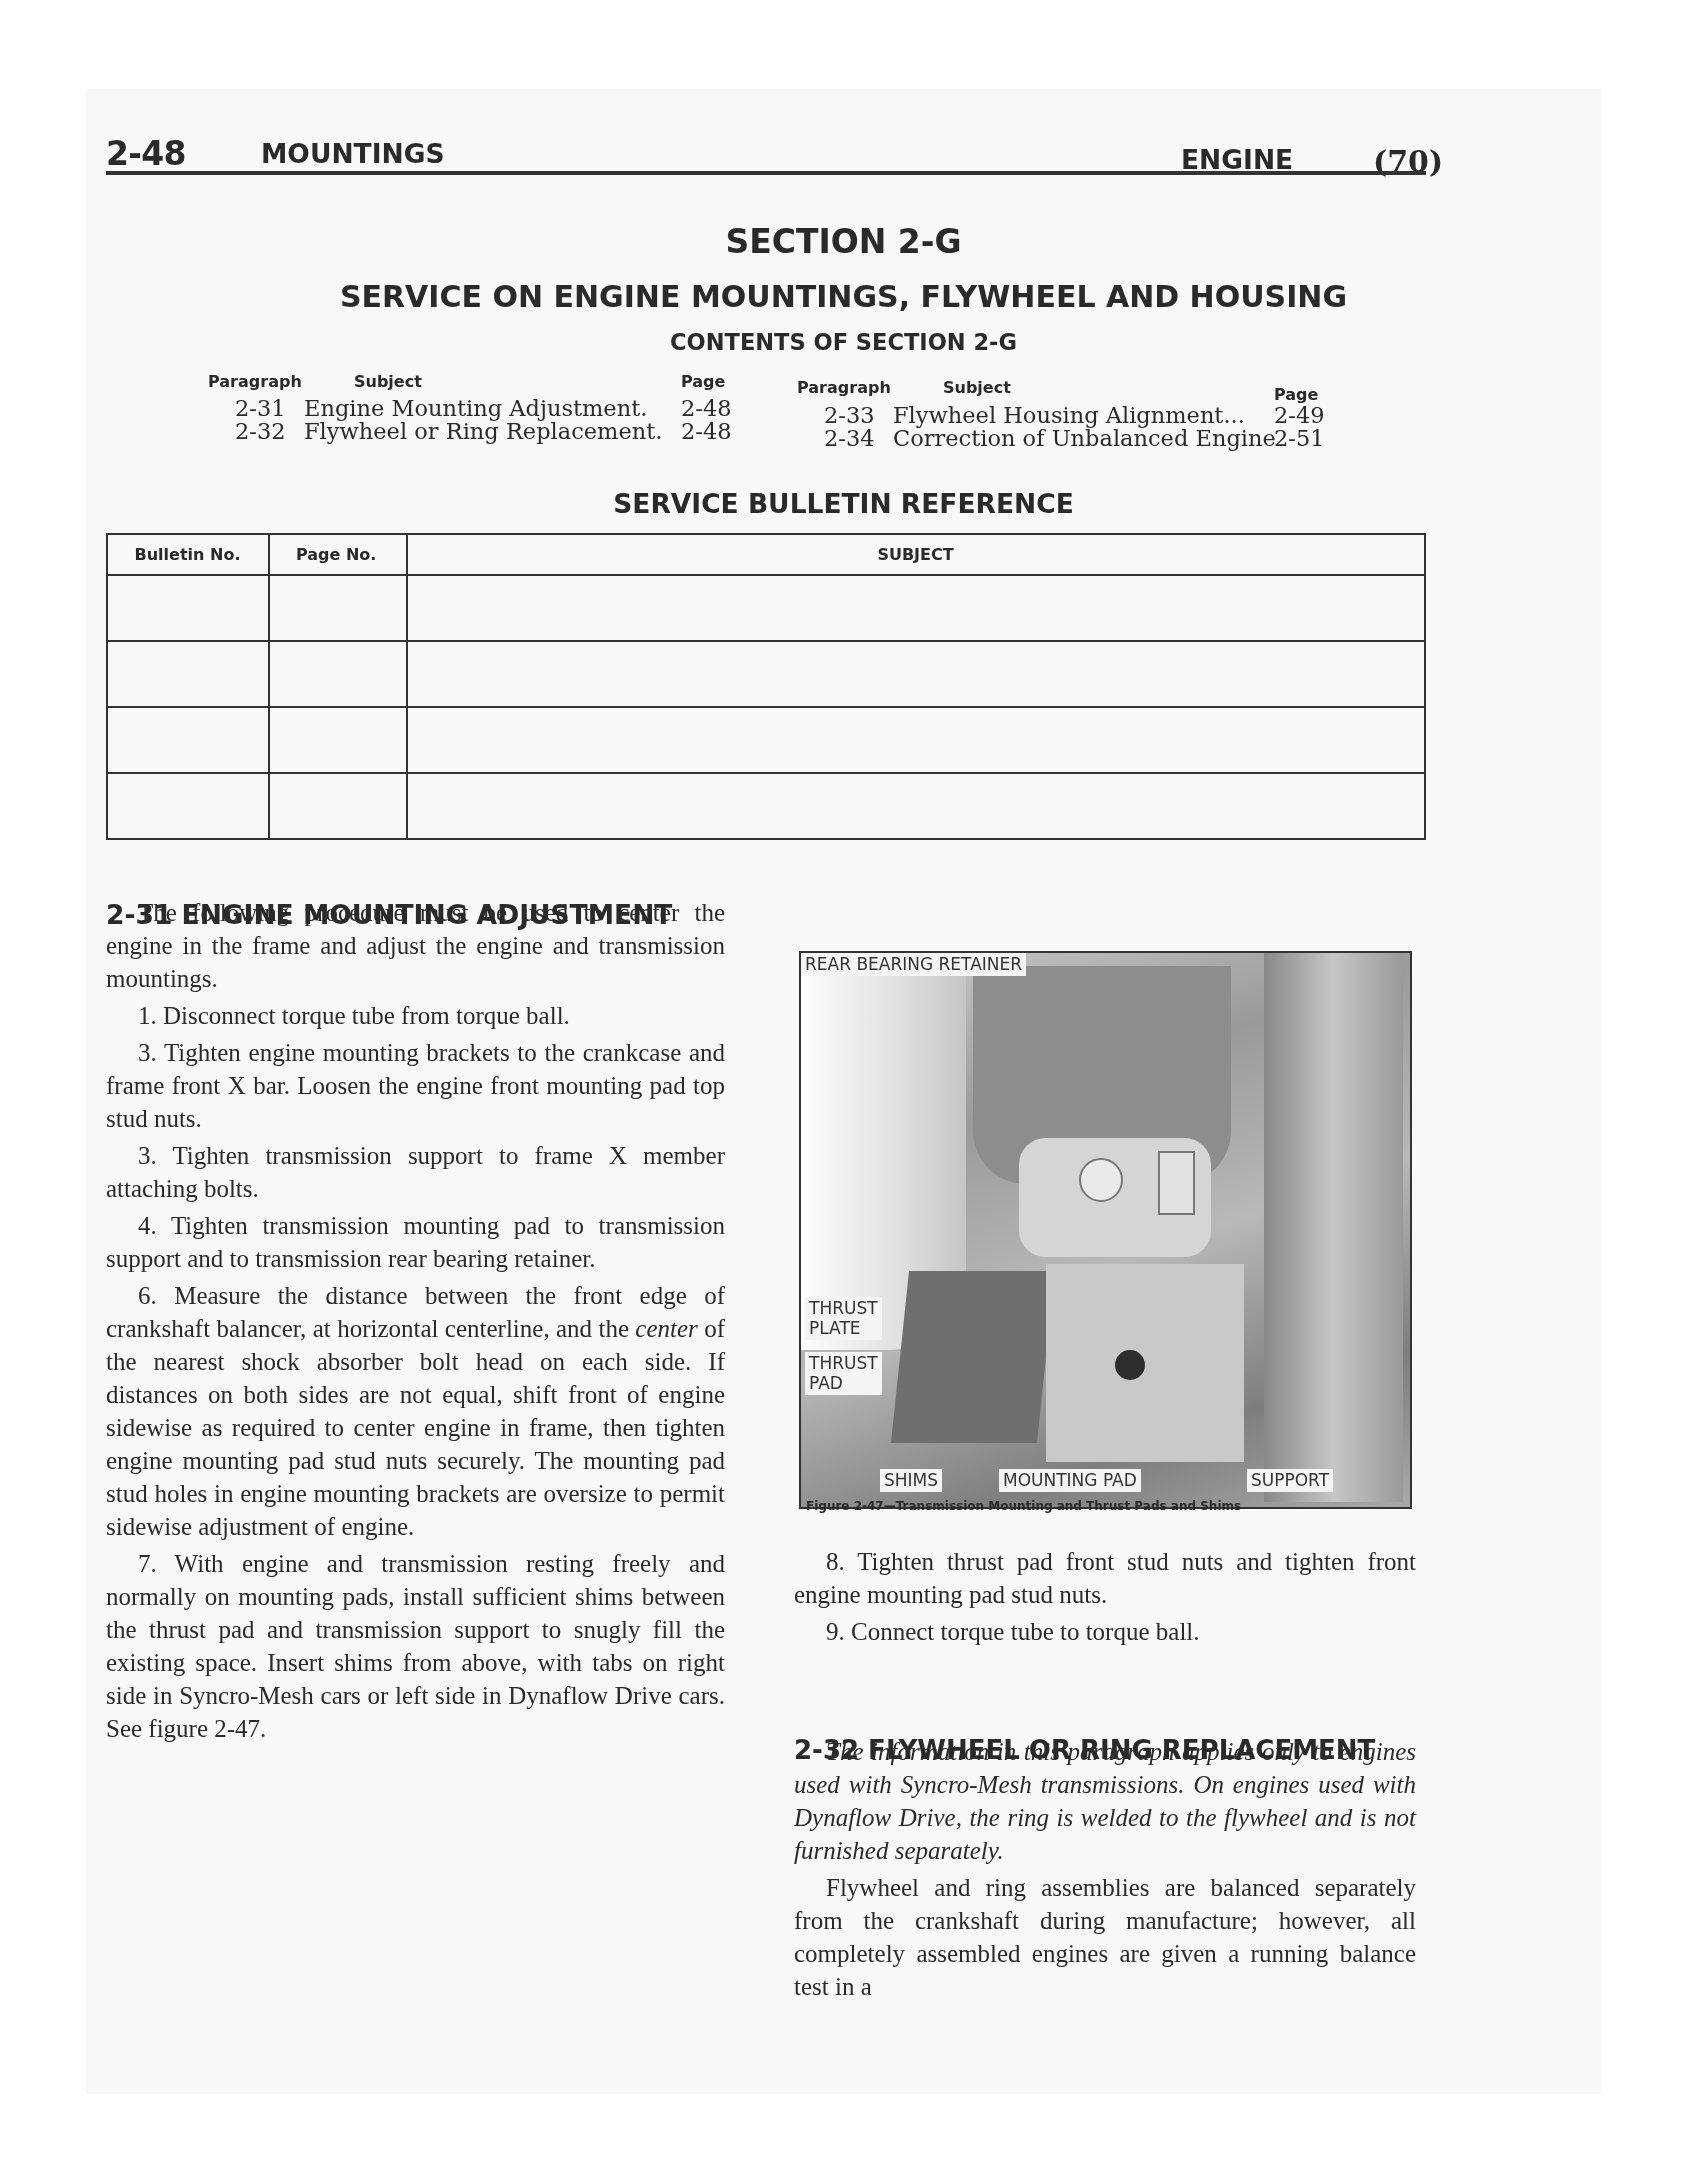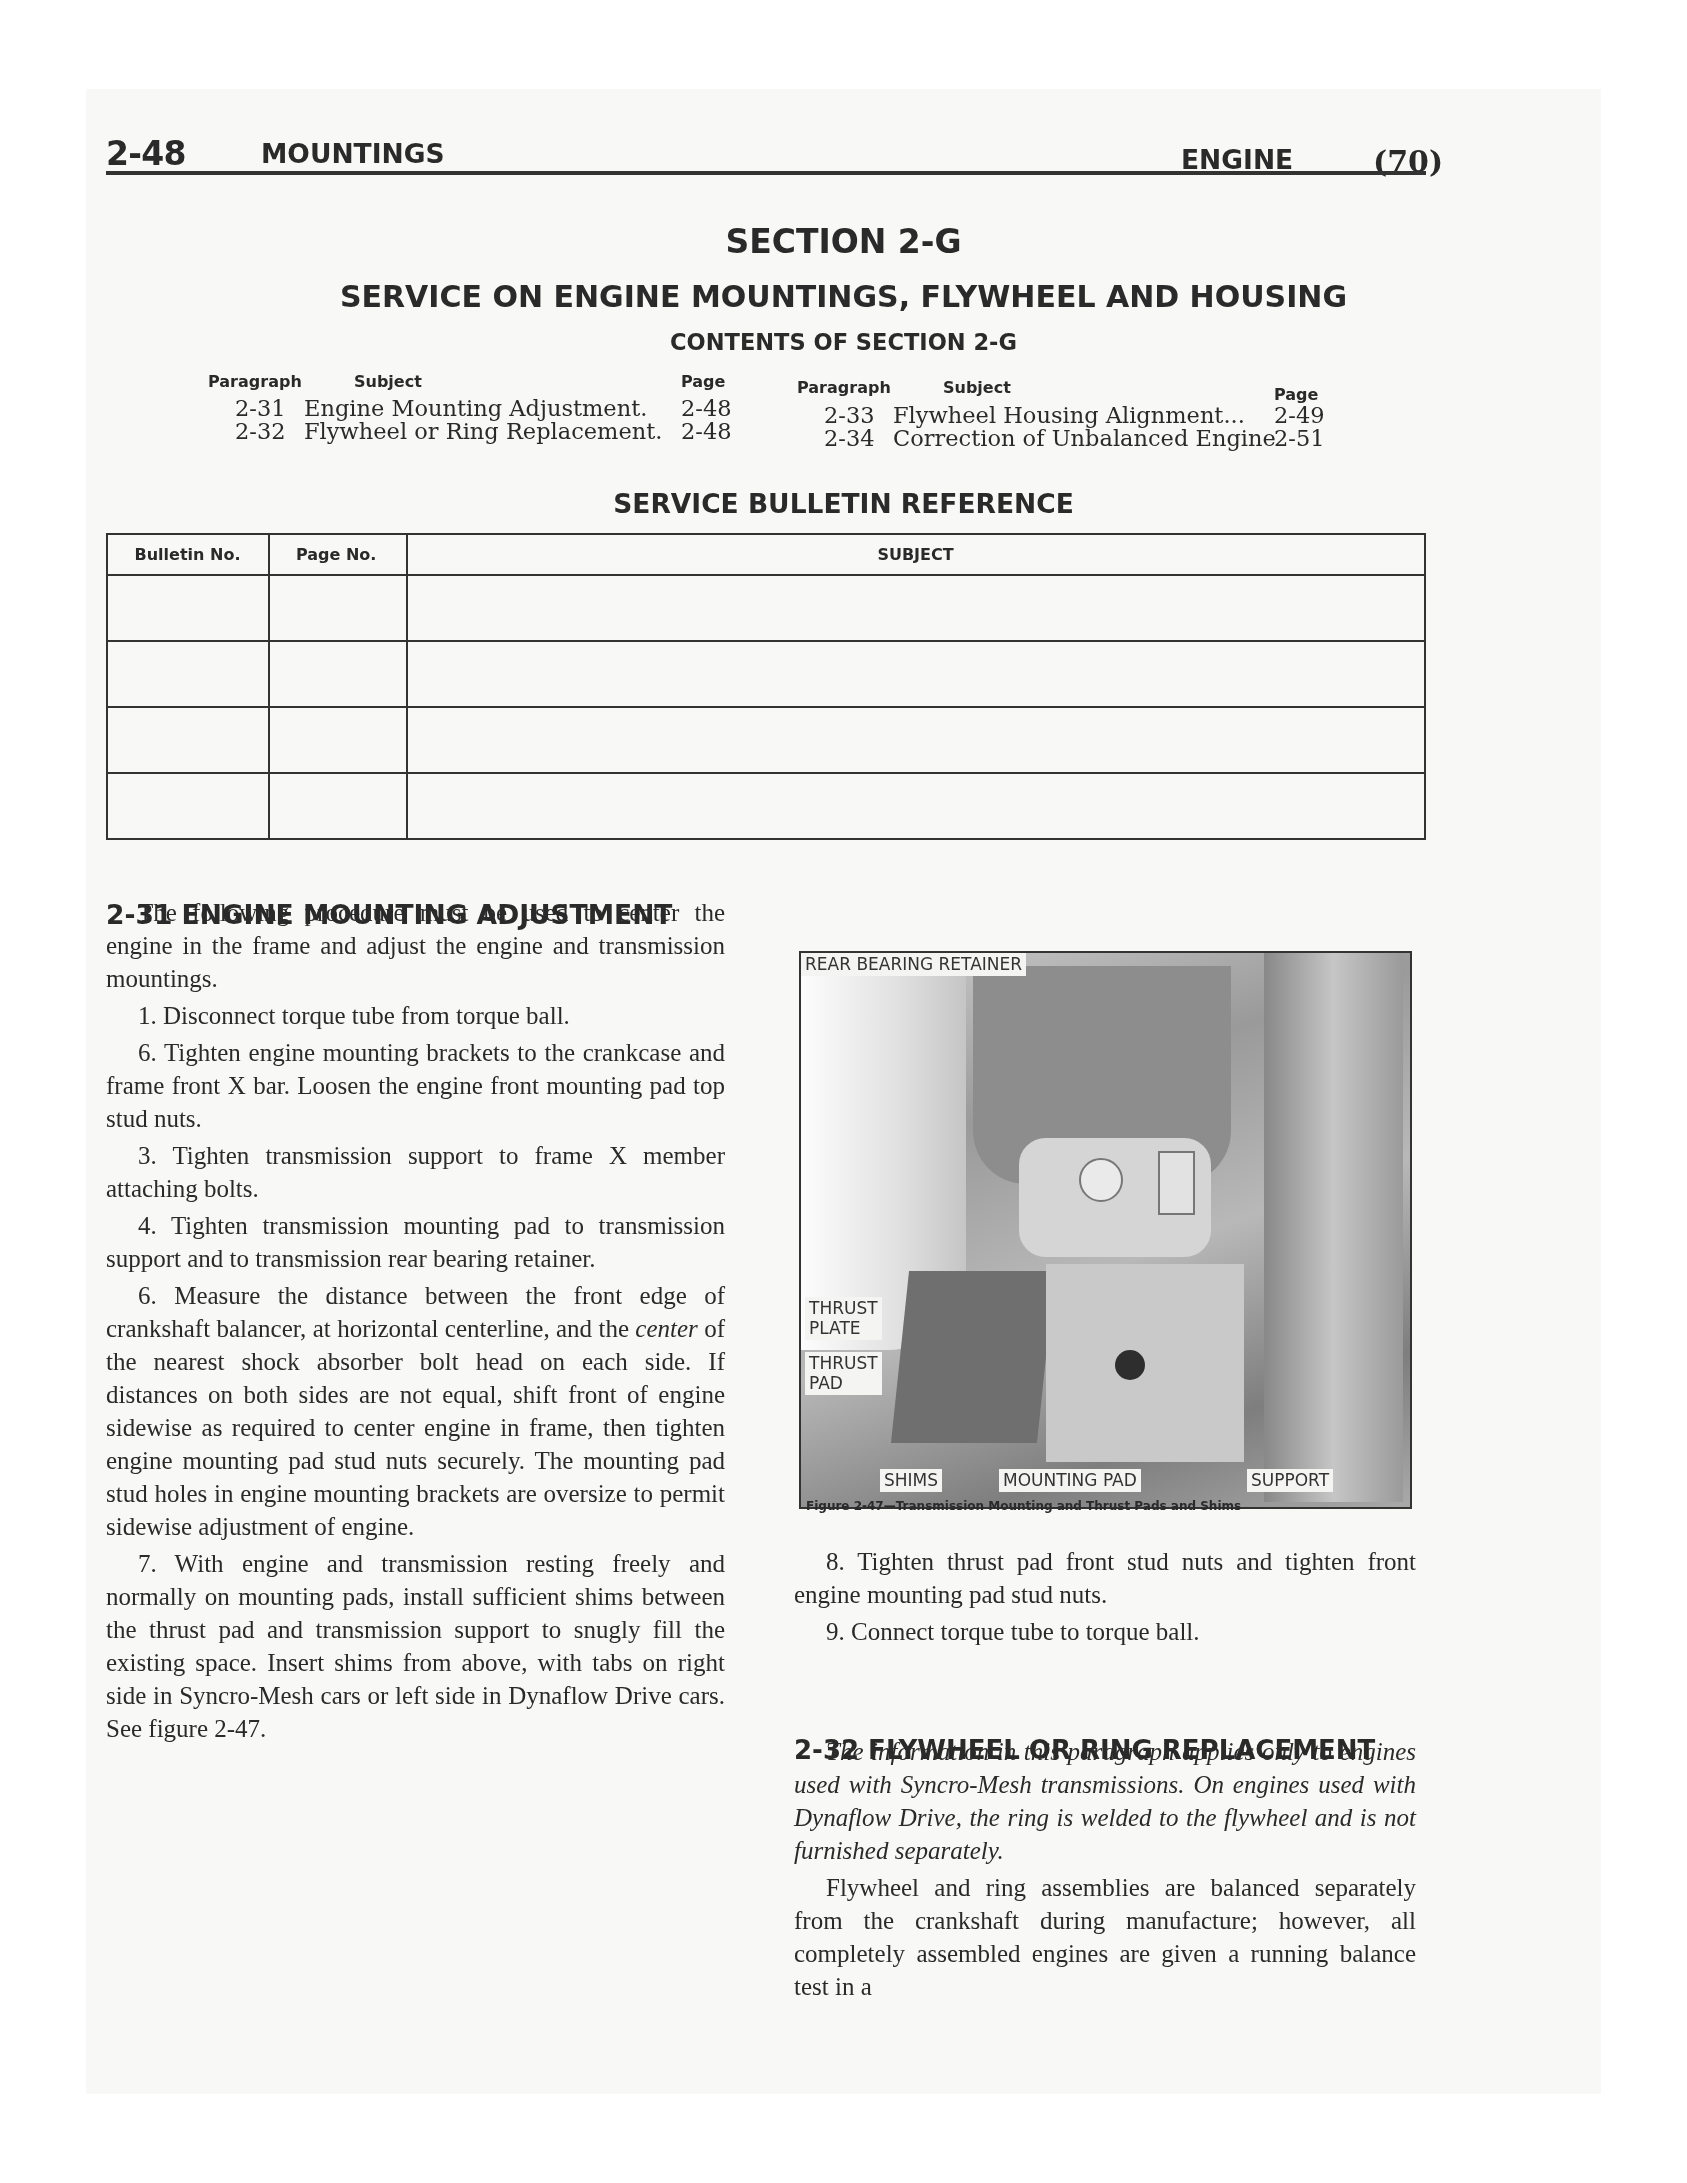--- a/index.html
+++ b/index.html
@@ -155,21 +155,21 @@
       <td></td>
       <td></td>
     </tr>
   </tbody>
 </table>
 
 <div class="abs sans h2" style="left:106px; top:859px;">2-31 ENGINE MOUNTING ADJUSTMENT</div>
 <div class="abs body-text left-col">
   <p>The following procedure must be used to center the engine in the frame and adjust the engine and transmission mountings.</p>
   <p>1. Disconnect torque tube from torque ball.</p>
-  <p>6. Tighten engine mounting brackets to the crankcase and frame front X bar. Loosen the engine front mounting pad top stud nuts.</p>
+  <p>3. Tighten engine mounting brackets to the crankcase and frame front X bar. Loosen the engine front mounting pad top stud nuts.</p>
   <p>3. Tighten transmission support to frame X member attaching bolts.</p>
   <p>4. Tighten transmission mounting pad to transmission support and to transmission rear bearing retainer.</p>
   <p><span>6. Measure the distance between the front edge of crankshaft balancer, at horizontal centerline, and the </span><i>center</i><span> of the nearest shock absorber bolt head on each side. If distances on both sides are not equal, shift front of engine sidewise as required to center engine in frame, then tighten engine mounting pad stud nuts securely. The mounting pad stud holes in engine mounting brackets are oversize to permit sidewise adjustment of engine.</span></p>
   <p>7. With engine and transmission resting freely and normally on mounting pads, install sufficient shims between the thrust pad and transmission support to snugly fill the existing space. Insert shims from above, with tabs on right side in Syncro-Mesh cars or left side in Dynaflow Drive cars. See figure 2-47.</p>
 </div>
 
 <div class="abs figure">
   <div class="fig-shape" style="left:0; top:0; width:165px; height:397px; background: linear-gradient(90deg,#fdfdfd 0%,#e0e0e0 60%,#c5c5c5 100%); border-radius: 0 0 79px 0;"></div>
   <div class="fig-shape" style="left:172px; top:13.2px; width:258px; height:218px; background:#8d8d8d; border-radius: 0 0 53px 53px;"></div>
   <div class="fig-shape" style="left:218px; top:185px; width:192px; height:119px; background:#d5d5d5; border-radius: 26.5px;"></div>

